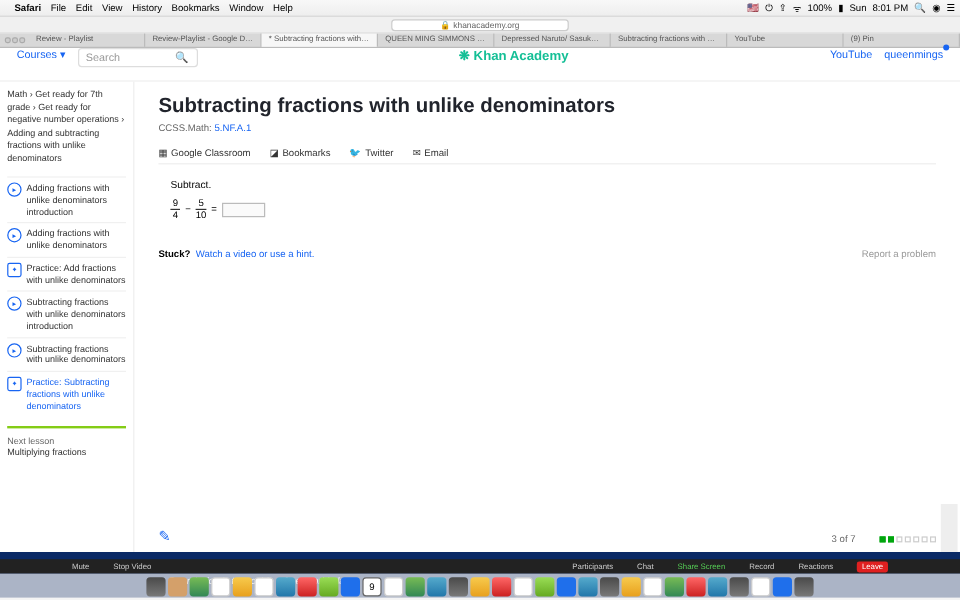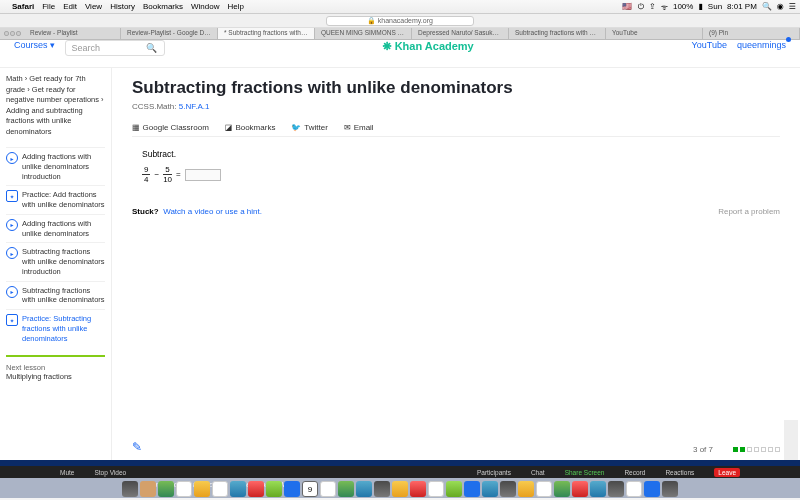--- a/index.html
+++ b/index.html
@@ -136,26 +136,26 @@
 </div>
 
 <div class="main">
   <div class="sidebar">
     <div class="breadcrumb">Math › Get ready for 7th grade › Get ready for negative number operations › Adding and subtracting fractions with unlike denominators</div>
     <div class="sbitem">
         <span class="sbicon">▸</span>
         <span class="lbl">Adding fractions with unlike denominators introduction</span>
       </div>
     <div class="sbitem">
+        <span class="sbicon">▸</span>
+        <span class="lbl">Adding fractions with unlike denominators</span>
+      </div>
+    <div class="sbitem">
         <span class="sbicon sq">✦</span>
         <span class="lbl">Practice: Add fractions with unlike denominators</span>
-      </div>
-    <div class="sbitem">
-        <span class="sbicon">▸</span>
-        <span class="lbl">Adding fractions with unlike denominators</span>
       </div>
     <div class="sbitem">
         <span class="sbicon">▸</span>
         <span class="lbl">Subtracting fractions with unlike denominators introduction</span>
       </div>
     <div class="sbitem">
         <span class="sbicon">▸</span>
         <span class="lbl">Subtracting fractions with unlike denominators</span>
       </div>
     <div class="sbitem active">

